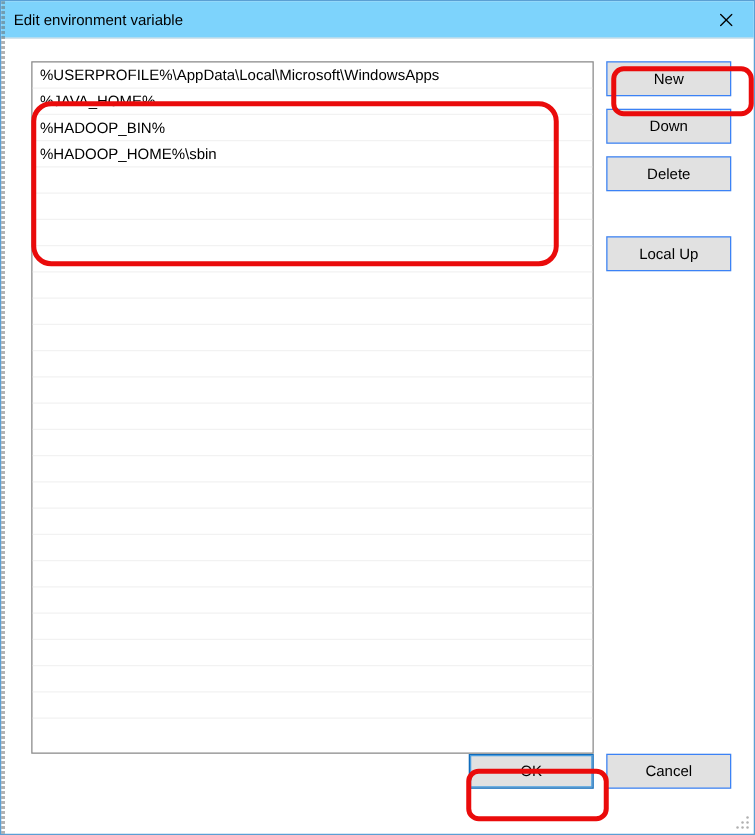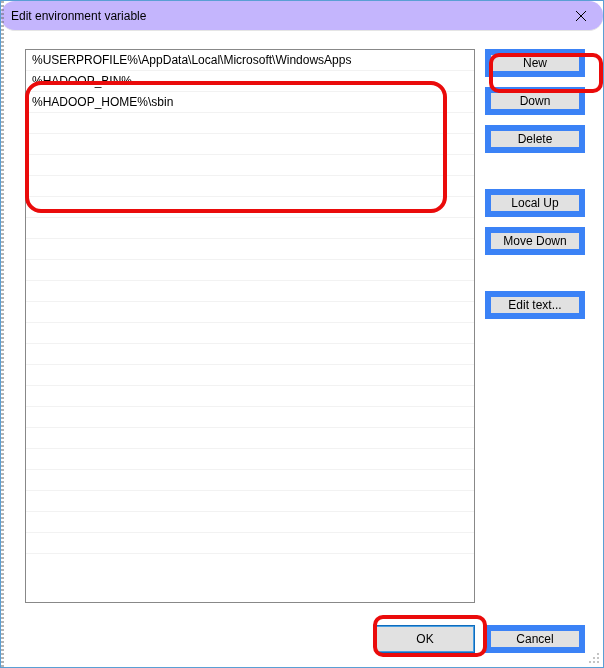--- a/index.html
+++ b/index.html
@@ -28,23 +28,22 @@
       transparent 2px, transparent 4px
     );
     opacity: 0.5;
   }
   .titlebar {
     height: 30px;
     display: flex;
     align-items: center;
     justify-content: space-between;
     padding-left: 10px;
-    background: #c4b5fd;
+    background: #7dd3fc;
     border-bottom: 1px solid #e5e5e5;
-    border-radius: 14px;
   }
   .titlebar .title {
     font-size: 12px;
     color: #000;
   }
   .titlebar .close {
     width: 45px;
     height: 30px;
     display: flex;
     align-items: center;
@@ -83,33 +82,33 @@
   }
   .list-item.empty { color: transparent; }
   .side-buttons {
     width: 100px;
     display: flex;
     flex-direction: column;
     gap: 10px;
   }
   .btn {
     height: 28px;
-    border: 6px solid #3b82f6;
+    border: 1px solid #3b82f6;
     background: #e1e1e1;
     font-size: 12px;
     font-family: inherit;
     color: #000;
     cursor: default;
     padding: 0;
   }
   .spacer-sm { height: 16px; }
   .footer {
     height: 50px;
     display: flex;
-    align-items: flex-end;
+    align-items: flex-start;
     justify-content: flex-end;
     gap: 10px;
     padding-right: 0px;
   }
   .footer .btn {
     width: 100px;
   }
   .btn.default {
     border: 1px solid #0f6cbd;
     box-shadow: inset 0 0 0 1px #4a9ee0;
@@ -148,20 +147,21 @@
       </svg>
     </div>
   </div>
 
   <div class="content">
     <div class="body-row">
 
       <div class="listbox" id="listbox">
 
       <div class="list-item">%USERPROFILE%\AppData\Local\Microsoft\WindowsApps</div>
+          <div class="list-item">%JAVA_HOME%</div>
           <div class="list-item">%HADOOP_BIN%</div>
           <div class="list-item">%HADOOP_HOME%\sbin</div>
           <div class="list-item empty">&nbsp;</div>
           <div class="list-item empty">&nbsp;</div>
           <div class="list-item empty">&nbsp;</div>
           <div class="list-item empty">&nbsp;</div>
           <div class="list-item empty">&nbsp;</div>
           <div class="list-item empty">&nbsp;</div>
           <div class="list-item empty">&nbsp;</div>
           <div class="list-item empty">&nbsp;</div>
@@ -179,23 +179,21 @@
           <div class="list-item empty">&nbsp;</div>
           <div class="list-item empty">&nbsp;</div>
         </div>
 
       <div class="side-buttons">
         <button class="btn">New</button>
         <button class="btn">Down</button>
         <button class="btn">Delete</button>
         <div class="spacer-sm"></div>
         <button class="btn">Local Up</button>
-        <button class="btn">Move Down</button>
         <div class="spacer-sm"></div>
-        <button class="btn">Edit text...</button>
       </div>
 
     </div>
 
     <div class="footer">
       <button class="btn default">OK</button>
       <button class="btn">Cancel</button>
     </div>
   </div>
 

